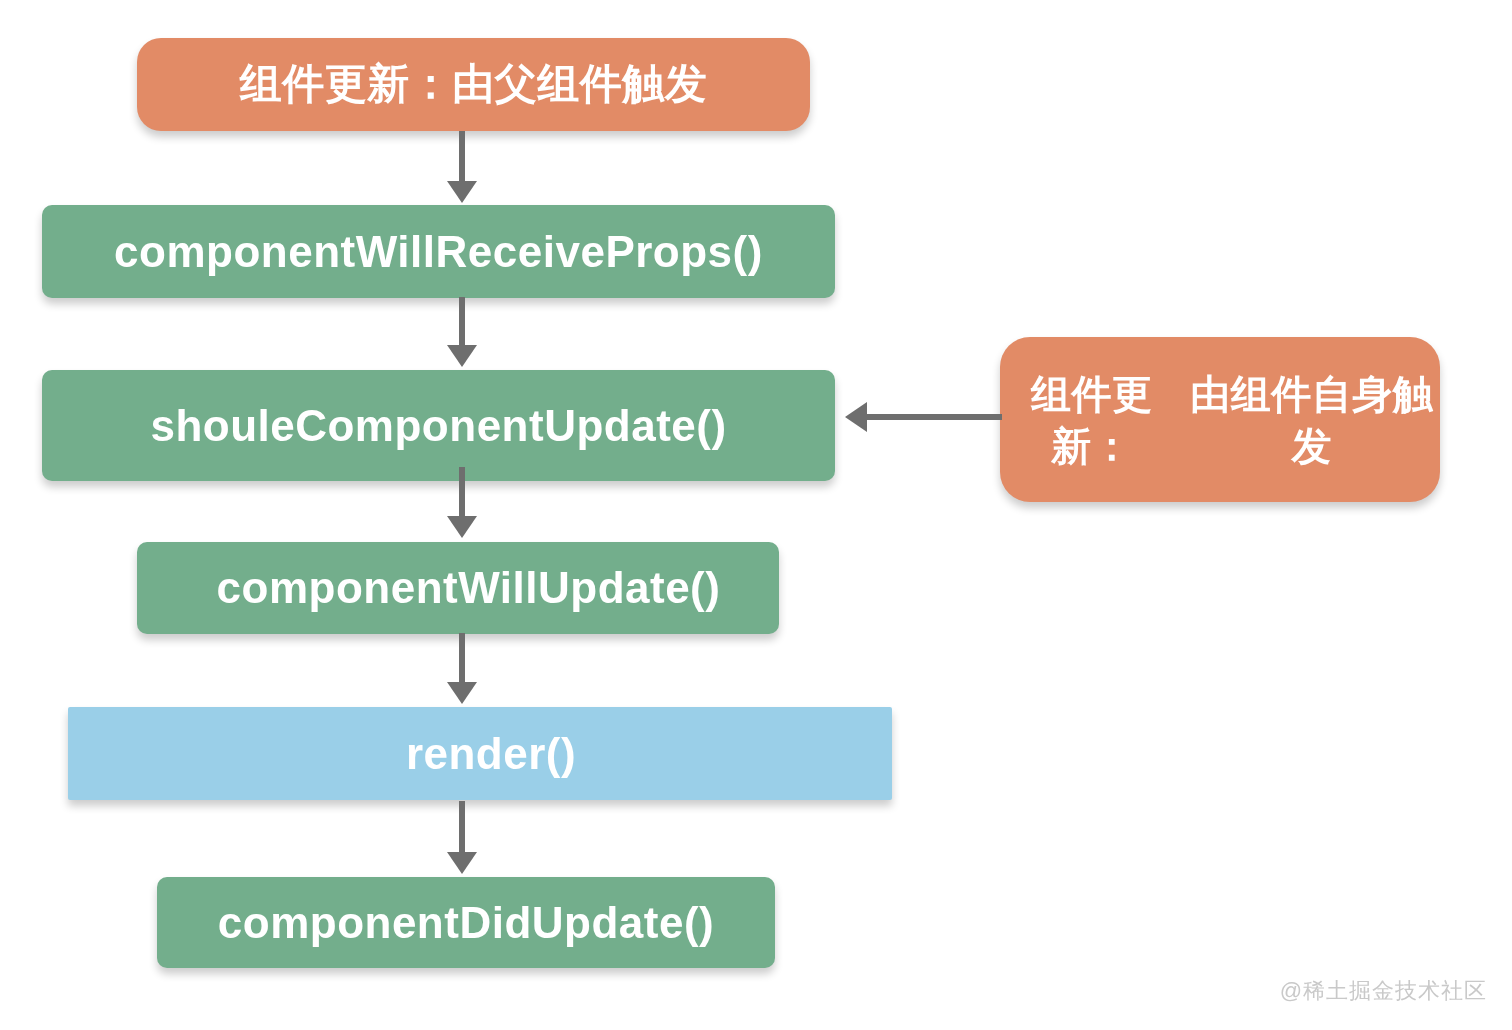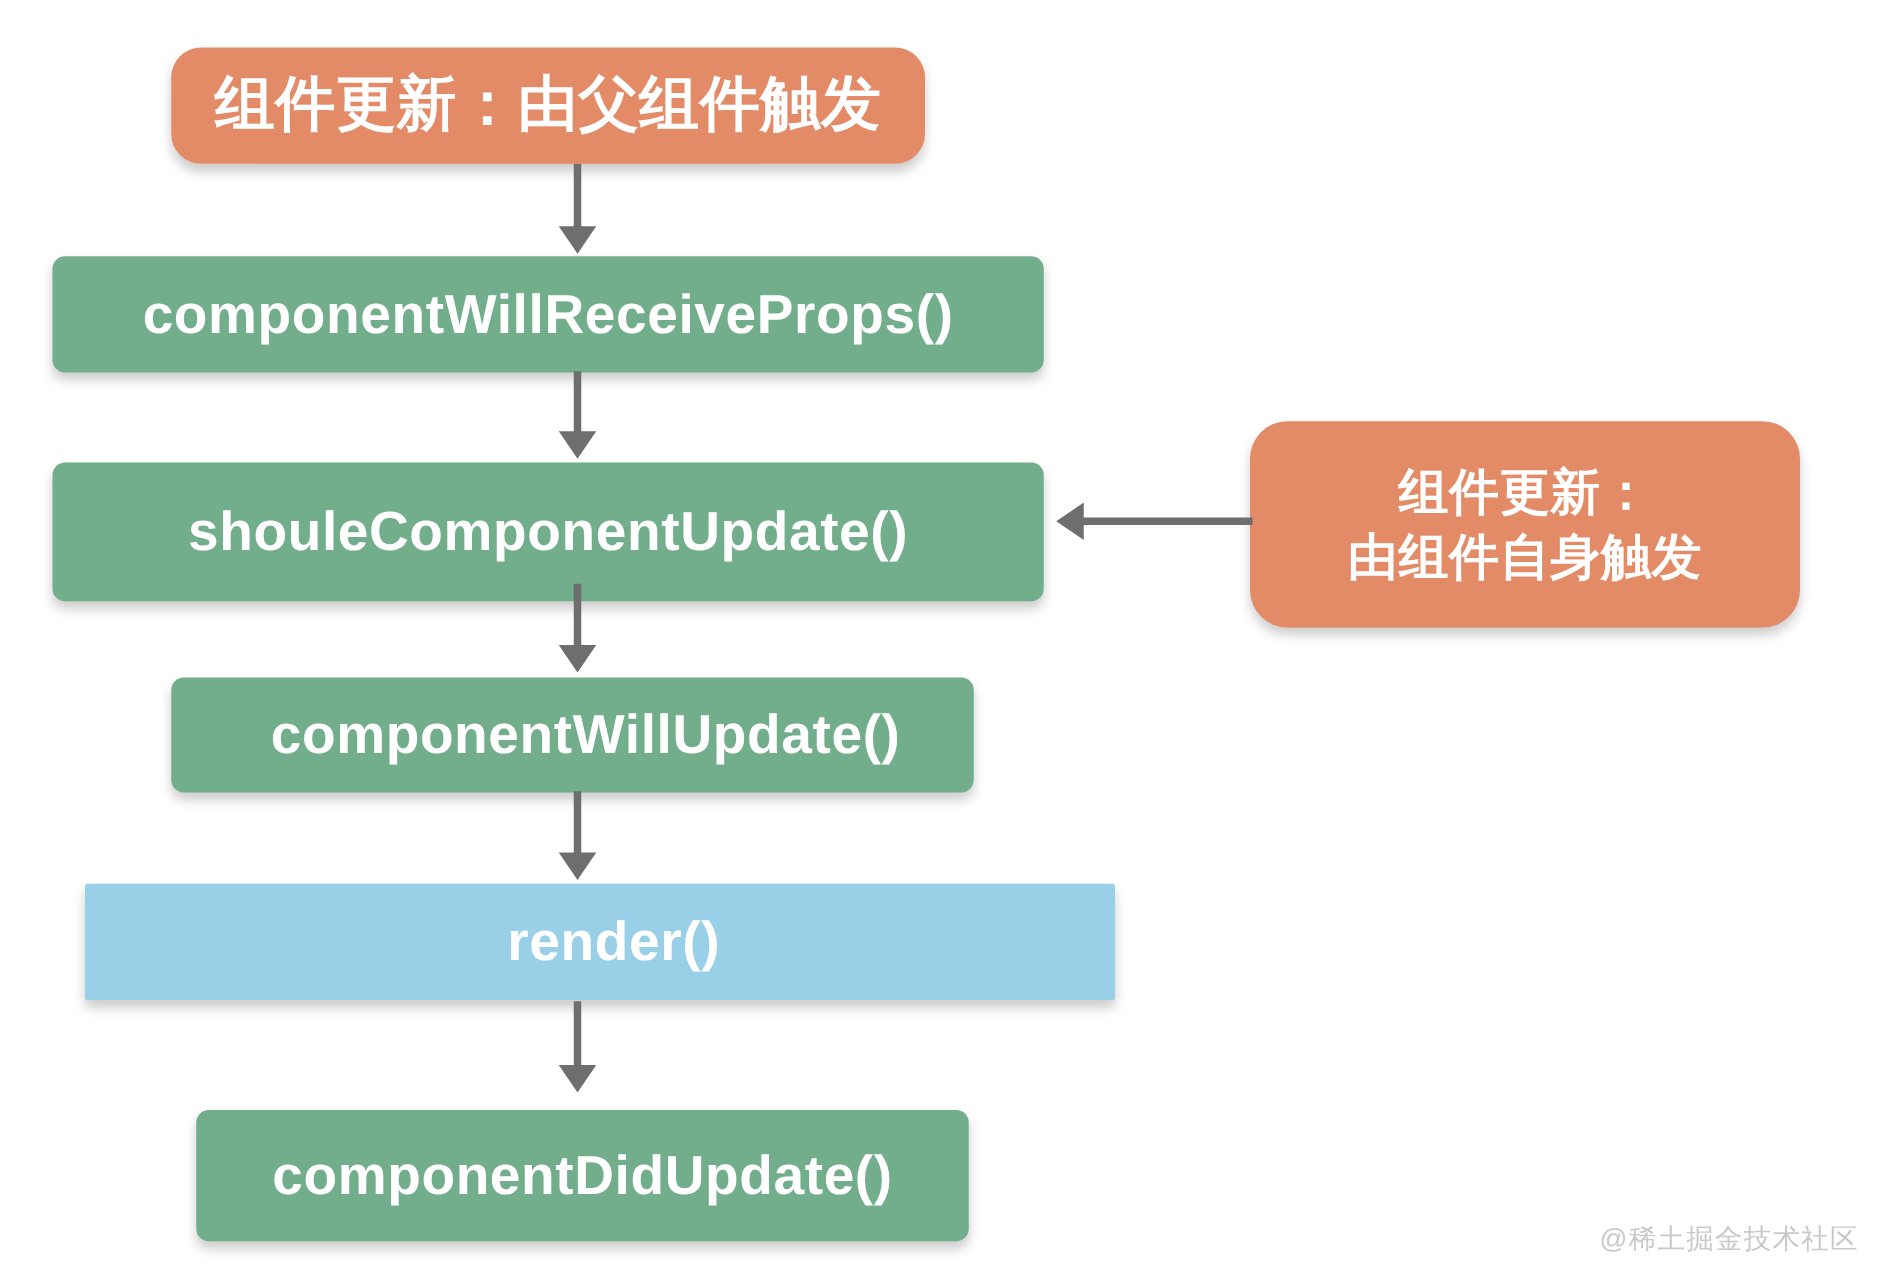--- a/index.html
+++ b/index.html
@@ -24,21 +24,21 @@
     color:var(--node-text);
     font-weight:700;
     text-align:center;
     box-shadow:0 6px 9px rgba(0,0,0,0.20);
     letter-spacing:0.5px;
     line-height:1.3;
   }
   .node.orange{background:var(--orange);border-radius:24px;}
   .node.green{background:var(--green);border-radius:10px;}
   .node.blue{background:var(--blue);border-radius:2px;padding-left:22px;}
-  .node .stack{display:flex;flex-direction:column;}
+  .node .stack{display:flex;}
 
   
   .varrow{position:absolute;width:30px;}
   .varrow::before{
     content:"";position:absolute;left:12px;top:0;width:6px;
     height:calc(100% - 20px);background:var(--arrow);
   }
   .varrow::after{
     content:"";position:absolute;left:0;bottom:0;width:0;height:0;
     border-left:15px solid transparent;border-right:15px solid transparent;
@@ -58,41 +58,41 @@
   .watermark{
     position:absolute;right:25px;bottom:24px;
     font-size:22px;color:var(--watermark);font-weight:400;letter-spacing:1px;
   }
 </style>
 </head>
 <body>
 
 <div class="stage">
 
-  <div class="node orange" style="left:137px;top:38px;width:603px;height:93px;font-size:48px;">组件更新：由父组件触发</div>
+  <div class="node orange" style="left:137px;top:38px;width:673px;height:93px;font-size:42px;">组件更新：由父组件触发</div>
 
   <div class="varrow" style="left:447px;top:131px;height:72px;"></div>
 
   <div class="node green" style="left:42px;top:205px;width:793px;height:93px;font-size:44px;">componentWillReceiveProps()</div>
 
   <div class="varrow" style="left:447px;top:297px;height:70px;"></div>
 
   <div class="node green" style="left:42px;top:370px;width:793px;height:111px;font-size:44px;">shouleComponentUpdate()</div>
 
   <div class="varrow" style="left:447px;top:467px;height:71px;"></div>
 
   <div class="node green" style="left:137px;top:542px;width:621px;height:92px;font-size:44px;padding-left:21px;">componentWillUpdate()</div>
 
   <div class="varrow" style="left:447px;top:633px;height:71px;"></div>
 
   <div class="node blue" style="left:68px;top:707px;width:802px;height:93px;font-size:44px;">render()</div>
 
   <div class="varrow" style="left:447px;top:801px;height:73px;"></div>
 
-  <div class="node green" style="left:157px;top:877px;width:618px;height:105px;font-size:44px;margin-top:11px;">componentDidUpdate()</div>
+  <div class="node green" style="left:157px;top:877px;width:618px;height:91px;font-size:44px;">componentDidUpdate()</div>
 
   <div class="node orange" style="left:1000px;top:337px;width:440px;height:165px;font-size:40px;border-radius:30px;">
     <span class="stack">
       <span>组件更新：</span>
       <span>由组件自身触发</span>
     </span>
   </div>
 
   <div class="harrow" style="left:845px;top:402px;width:157px;"></div>
 

